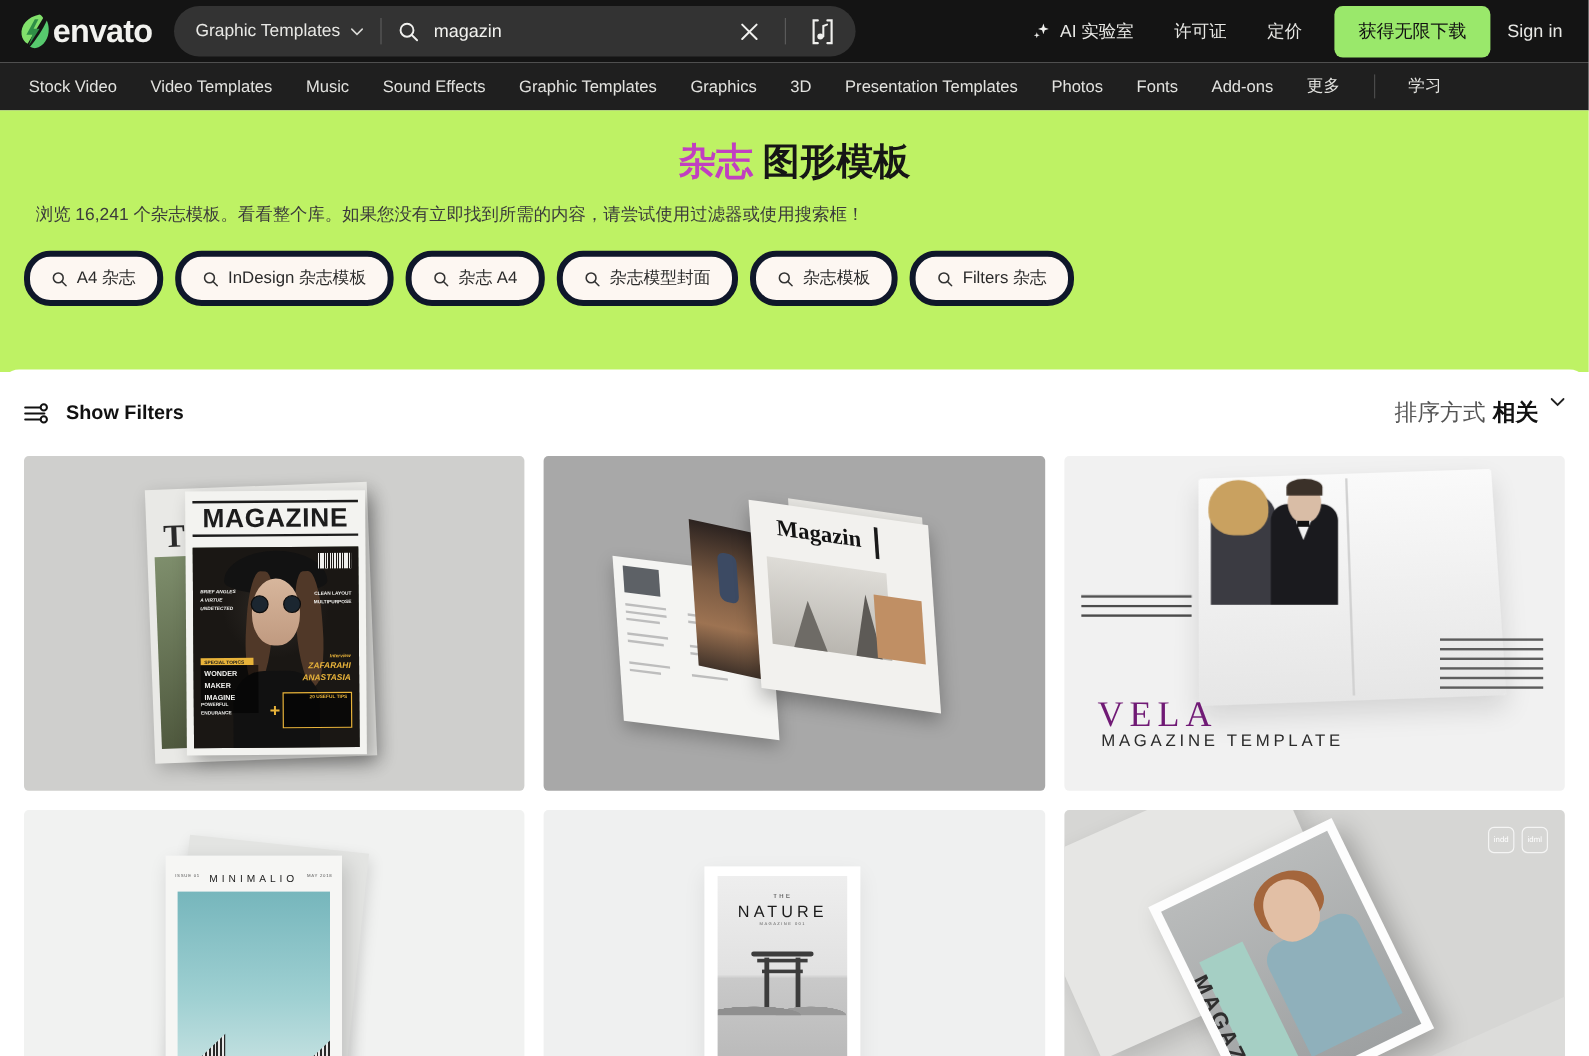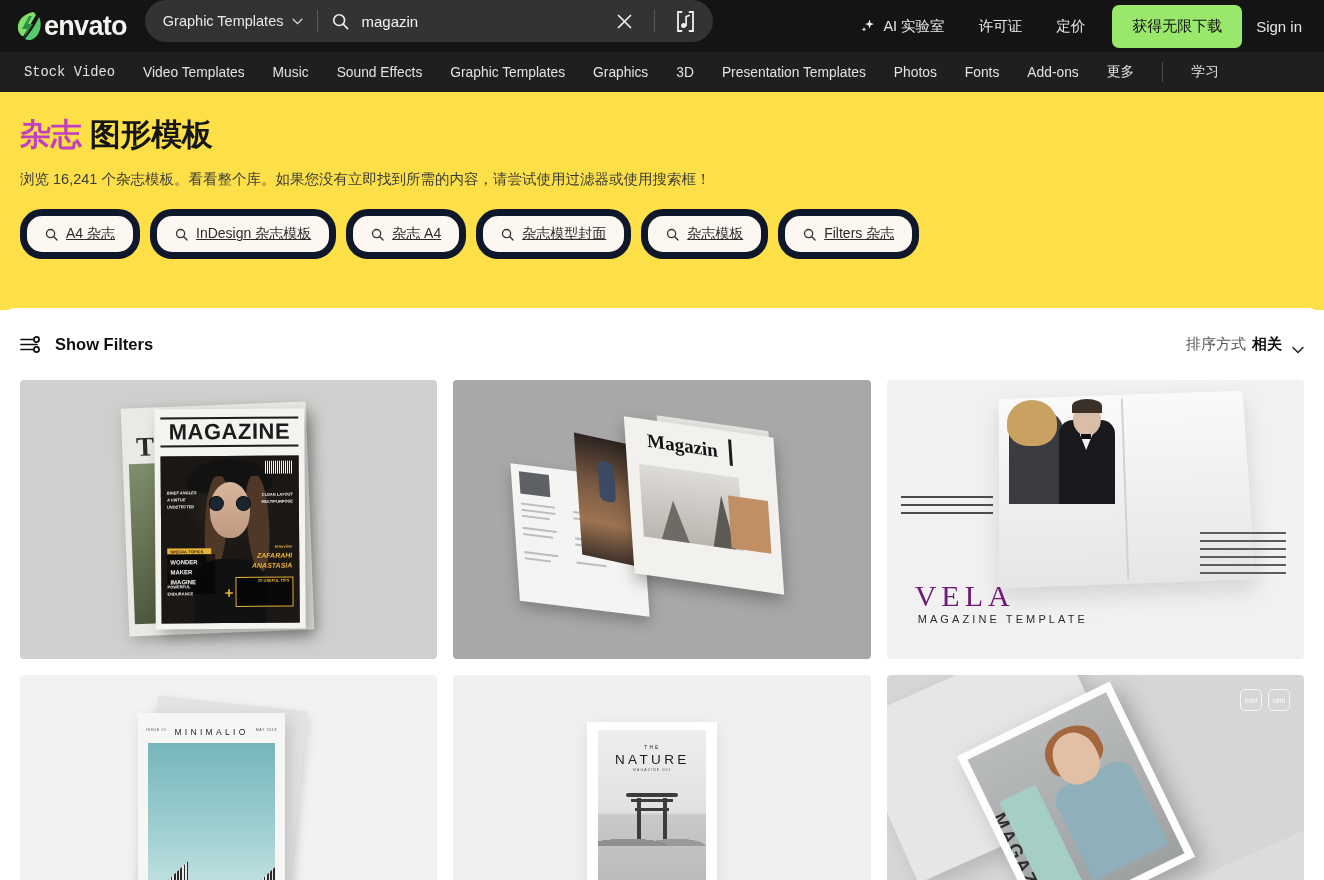--- a/index.html
+++ b/index.html
@@ -5,21 +5,21 @@
   * { margin:0; padding:0; box-sizing:border-box; }
   html,body { width:1324px; height:880px; overflow:hidden; }
   body {
     font-family:"Liberation Sans", sans-serif;
     background:#ffffff;
     -webkit-font-smoothing:antialiased;
   }
 
   
   .topbar{
-    height:52px; background:#141414; display:flex; 
+    height:52px; background:#141414; display:flex; align-items:center;
     padding:0 16px; position:relative;
   }
   .logo{ display:flex; align-items:center; gap:2px; margin-right:14px; }
   .logo-mark{ width:26px; height:30px; display:block; }
   .logo-word{
     color:#f2f2ef; font-size:27px; font-weight:bold; letter-spacing:-0.7px;
     line-height:1; font-family:"Liberation Sans",sans-serif;
   }
 
   .searchwrap{
@@ -60,56 +60,56 @@
   .signin{ color:#e8e8e5; font-size:15px; padding-right:6px; cursor:pointer; white-space:nowrap;}
 
   
   .navbar{
     height:40px; background:#1f1f1f; display:flex; align-items:center;
     padding:0 18px; gap:0;
   }
   .navlink{
     color:#e2e2df; font-size:13.8px; padding:0 14px; white-space:nowrap; cursor:pointer;
   }
-  .navlink:first-child{ padding-left:6px;font-family:Liberation Mono, monospace; }
+  .navlink:first-child{ padding-left:6px; }
   .navdiv{ width:1px; height:20px; background:#4a4a4a; margin:0 14px; }
 
   
   .hero{
     background:#fcf1e8; padding:22px 20px 0 20px; position:relative;
     height:218px; overflow:hidden;
   }
   .hero h1{
     font-size:31px; font-weight:bold; color:#161616; letter-spacing:-0.3px;
     margin-bottom:12px;
   }
   .hero h1 .kw{ color:#c13fc1; }
   .hero p{
     font-size:14.5px; color:#3b3b3b; line-height:1.62; max-width:710px;
     margin-bottom:18px;
   }
   .chiprow{ display:flex; gap:10px; white-space:nowrap; }
   .chip{
-    display:inline-flex; align-items:center; gap:8px; border:7px solid #0f172a;
+    display:inline-flex; align-items:center; gap:8px; border:5px solid #0f172a;
     background:#fdf7f2; border-radius:22px; padding:9px 18px; font-size:14px;
-    color:#2b2b2b; white-space:nowrap; cursor:pointer; flex:none;text-decoration:underline;
+    color:#2b2b2b; white-space:nowrap; cursor:pointer; flex:none;
   }
   .chip svg{ width:13px;height:13px;display:block;flex:none; }
 
   
   .main{
     background:#fff; border-radius:16px 16px 0 0; margin-top:-2px; padding:0 20px;
     position:relative;
   }
   .toolsrow{
     height:72px; display:flex; align-items:center; justify-content:space-between;
   }
   .showfilters{ display:flex; align-items:center; gap:13px; cursor:pointer; }
   .showfilters span{ font-size:16.5px; font-weight:bold; color:#111; }
-  .sortby{ display:flex; align-items:flex-end; gap:6px; font-size:15px; cursor:pointer; }
+  .sortby{ display:flex; align-items:flex-start; gap:6px; font-size:19px; cursor:pointer; }
   .sortby .lbl{ color:#555; }
   .sortby .val{ color:#111; font-weight:bold; }
   .sortby svg{ width:12px;height:8px;display:block;margin-left:4px; }
 
   .grid{ display:grid; grid-template-columns:repeat(3,1fr); gap:16px; }
   .card{
     height:279px; border-radius:4px; overflow:hidden; position:relative;
     cursor:pointer; background:#d9d9d9;
   }
 
@@ -241,21 +241,21 @@
   .c3 .shirt{ position:absolute; right:24px; top:40px; width:13px; height:16px; background:#f2f2f2; clip-path:polygon(0 0,100% 0,50% 100%);}
   .c3 .bow{ position:absolute; right:26px; top:40px; width:10px; height:5px; background:#111; }
   .c3 .hline{ position:absolute; left:14px; width:92px; height:2px; background:#4c4c4c; }
   .c3 .tline{ position:absolute; right:18px; width:86px; height:1.6px; background:#5d5d5d; }
   .c3 .vela{
     position:absolute; left:28px; bottom:46px;
     font:normal 30px "Liberation Serif",serif; letter-spacing:5px; color:#701a75;
   }
   .c3 .velasub{
     position:absolute; left:31px; bottom:34px;
-    font-size:11px; letter-spacing:3.1px; color:#2b2b2b;
+    font-size:14px; letter-spacing:3.1px; color:#2b2b2b;
   }
 
   
   .c4{ background:#f1f2f1; }
   .c4 .back{
     position:absolute; left:128px; top:28px; width:150px; height:190px; background:#e3e4e2;
     transform:rotate(6deg); box-shadow:2px 5px 12px rgba(0,0,0,.13);
   }
   .c4 .front{
     position:absolute; left:118px; top:38px; width:147px; height:200px; background:#f6f6f4;
@@ -411,21 +411,21 @@
   <div class="navlink">3D</div>
   <div class="navlink">Presentation Templates</div>
   <div class="navlink">Photos</div>
   <div class="navlink">Fonts</div>
   <div class="navlink">Add-ons</div>
   <div class="navlink">更多</div>
   <div class="navdiv"></div>
   <div class="navlink">学习</div>
 </div>
 
-<div class="hero" style="background: #fde047;">
+<div class="hero" style="background: #bef264; text-align: center;">
   <h1>
     <span class="kw" style="color: rgb(193, 63, 193);">杂志</span><span> </span><span>图形模板</span>
   </h1>
   <p>浏览 16,241 个杂志模板。看看整个库。如果您没有立即找到所需的内容，请尝试使用过滤器或使用搜索框！</p>
 
   <div class="chiprow">
     <div class="chip">
       <svg viewBox="0 0 14 14">
           <circle cx="6" cy="6" r="4.4" stroke="#333" stroke-width="1.4" fill="none"></circle>
           <path d="M9.2 9.2 13 13" stroke="#333" stroke-width="1.4" stroke-linecap="round"></path>

